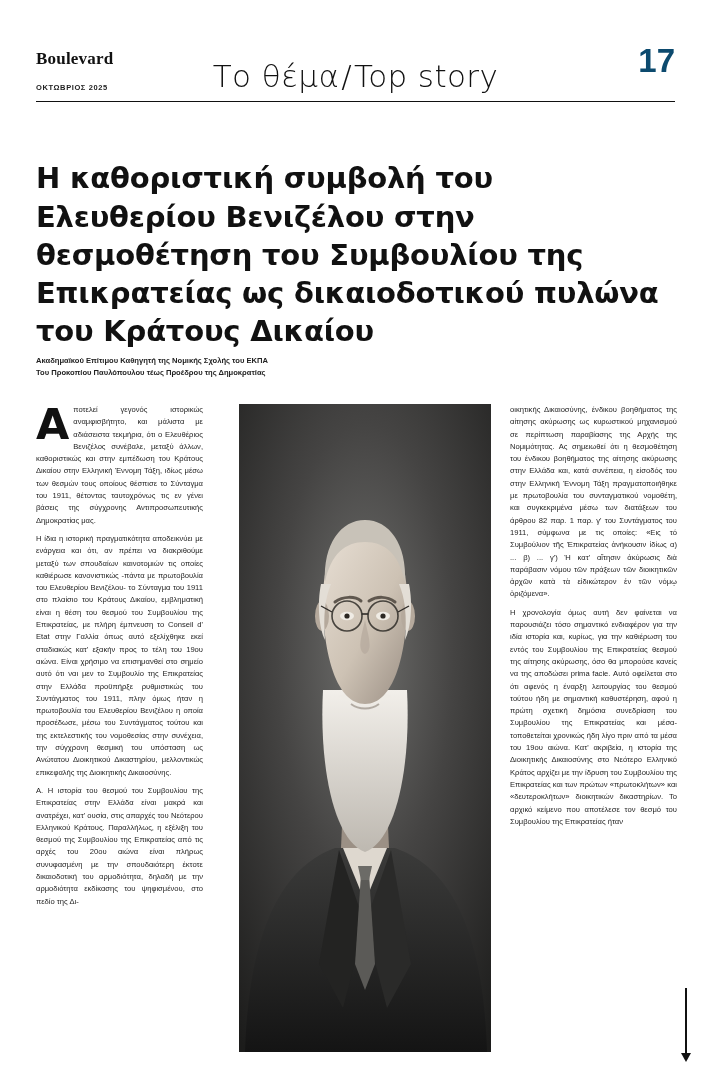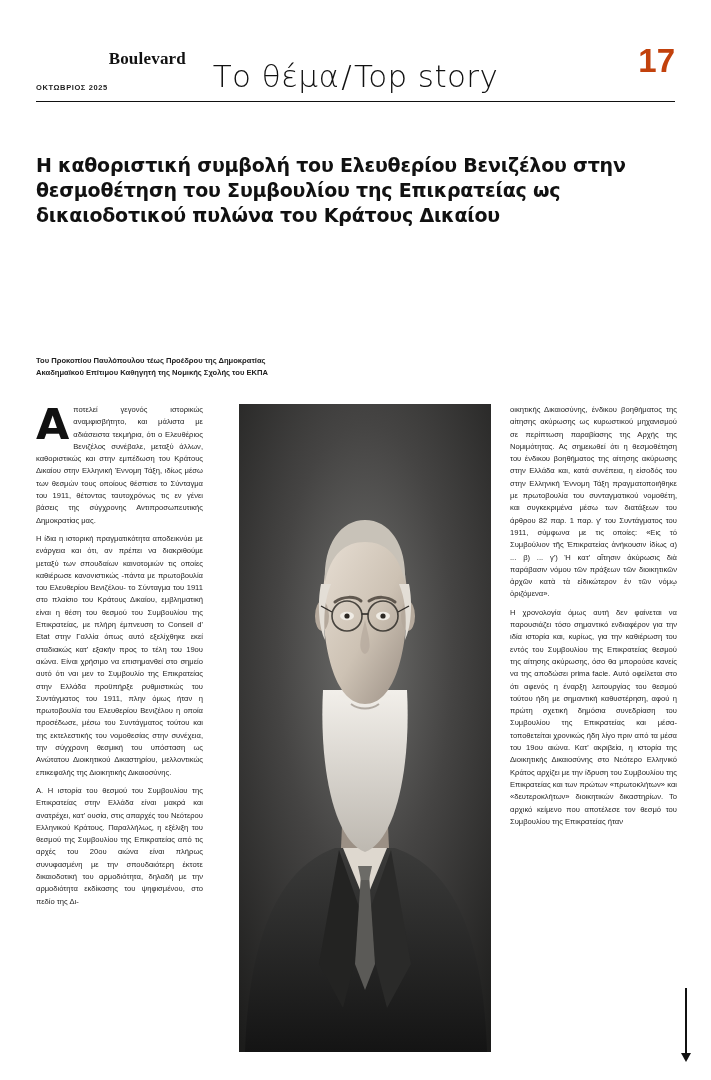--- a/index.html
+++ b/index.html
@@ -37,21 +37,20 @@
     top: 4px;
     width: 150px;
   }
   .masthead-title {
     font-family: "Liberation Serif", serif;
     font-weight: bold;
     font-size: 17px;
     letter-spacing: 0.2px;
     color: #111;
     line-height: 1.05;
-    text-align: right;
   }
   .masthead-sub {
     font-family: "Liberation Sans", sans-serif;
     font-size: 7.5px;
     font-weight: bold;
     letter-spacing: 0.6px;
     color: #222;
     margin-top: 15px;
   }
   .section-title {
@@ -71,41 +70,41 @@
     color: #111;
     padding: 0 2px;
   }
   .page-number {
     position: absolute;
     right: 0;
     top: -2px;
     font-family: "Liberation Sans", sans-serif;
     font-weight: bold;
     font-size: 33px;
-    color: #c2410c;
+    color: #0c4a6e;
     line-height: 1;
   }
   .header-rule {
     position: absolute;
     left: 36px;
     right: 36px;
     top: 101px;
     height: 1px;
     background: #111;
   }
 
   
   .headline {
     position: absolute;
     top: 140px;
     left: 36px;
     right: 30px;
     font-family: "DejaVu Sans", sans-serif;
     font-weight: bold;
-    font-size: 19px;
+    font-size: 29px;
     line-height: 1.32;
     color: #111;
     letter-spacing: -0.2px;
   }
   .byline {
     position: absolute;
     top: 355px;
     left: 36px;
     width: 330px;
     font-family: "Liberation Sans", sans-serif;
@@ -203,22 +202,22 @@
     </div>
 
     <div class="page-number">17</div>
   </div>
 
   <div class="header-rule"></div>
 
   <h1 class="headline">Η καθοριστική συμβολή του Ελευθερίου Βενιζέλου στην θεσμοθέτηση του Συμβουλίου της Επικρατείας ως δικαιοδοτικού πυλώνα του Κράτους Δικαίου</h1>
 
   <div class="byline">
+    <div>Ακαδημαϊκού Επίτιμου Καθηγητή της Νομικής Σχολής του ΕΚΠΑ</div>
     <div>Του Προκοπίου Παυλόπουλου τέως Προέδρου της Δημοκρατίας</div>
-    <div>Ακαδημαϊκού Επίτιμου Καθηγητή της Νομικής Σχολής του ΕΚΠΑ</div>
   </div>
 
   <div class="columns">
 
     <div class="col col-1">
       <p>
         <span class="dropcap">Α</span><span>ποτελεί γεγονός ιστορικώς αναμφισβήτητο, και μάλιστα με αδιάσειστα τεκμήρια, ότι ο Ελευθέριος Βενιζέλος συνέβαλε, μεταξύ άλλων, καθοριστικώς και στην εμπέδωση του Κράτους Δικαίου στην Ελληνική Έννομη Τάξη, ιδίως μέσω των θεσμών τους οποίους θέσπισε το Σύνταγμα του 1911, θέτοντας ταυτοχρόνως τις εν γένει βάσεις της σύγχρονης Αντιπροσωπευτικής Δημοκρατίας μας.</span>
       </p>
       <p>Η ίδια η ιστορική πραγματικότητα αποδεικνύει με ενάργεια και ότι, αν πρέπει να διακριθούμε μεταξύ των σπουδαίων καινοτομιών τις οποίες καθιέρωσε κανονιστικώς -πάντα με πρωτοβουλία του Ελευθερίου Βενιζέλου- το Σύνταγμα του 1911 στο πλαίσιο του Κράτους Δικαίου, εμβληματική είναι η θέση του θεσμού του Συμβουλίου της Επικρατείας, με πλήρη έμπνευση το Conseil d' Etat στην Γαλλία όπως αυτό εξελίχθηκε εκεί σταδιακώς κατ' εξακήν προς το τέλη του 19ου αιώνα. Είναι χρήσιμο να επισημανθεί στο σημείο αυτό ότι ναι μεν το Συμβουλίο της Επικρατείας στην Ελλάδα προϋπήρξε ρυθμιστικώς του Συντάγματος του 1911, πλην όμως ήταν η πρωτοβουλία του Ελευθερίου Βενιζέλου η οποία προσέδωσε, μέσω του Συντάγματος τούτου και της εκτελεστικής του νομοθεσίας στην συνέχεια, την σύγχρονη θεσμική του υπόσταση ως Ανώτατου Διοικητικού Δικαστηρίου, μελλοντικώς επικεφαλής της Διοικητικής Δικαιοσύνης.</p>
       <p>Α. Η ιστορία του θεσμού του Συμβουλίου της Επικρατείας στην Ελλάδα είναι μακρά και ανατρέχει, κατ' ουσία, στις απαρχές του Νεότερου Ελληνικού Κράτους. Παραλλήλως, η εξέλιξη του θεσμού της Συμβουλίου της Επικρατείας από τις αρχές του 20ου αιώνα είναι πλήρως συνυφασμένη με την σπουδαιότερη έκτοτε δικαιοδοτική του αρμοδιότητα, δηλαδή με την αρμοδιότητα εκδίκασης του ψηφισμένου, στο πεδίο της Δι-</p>

